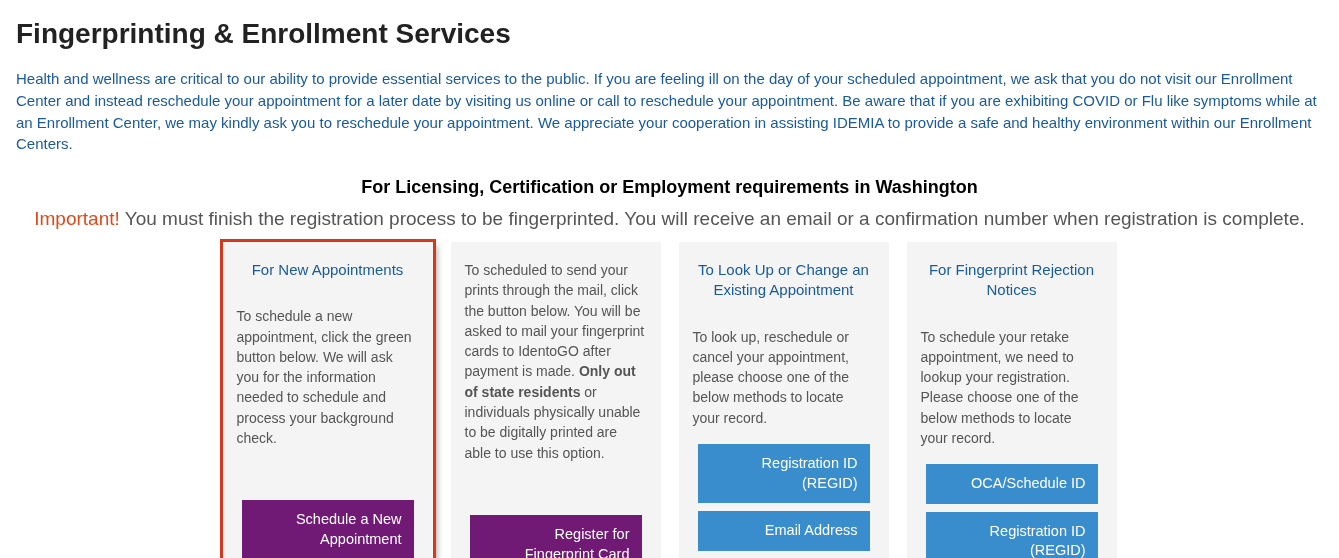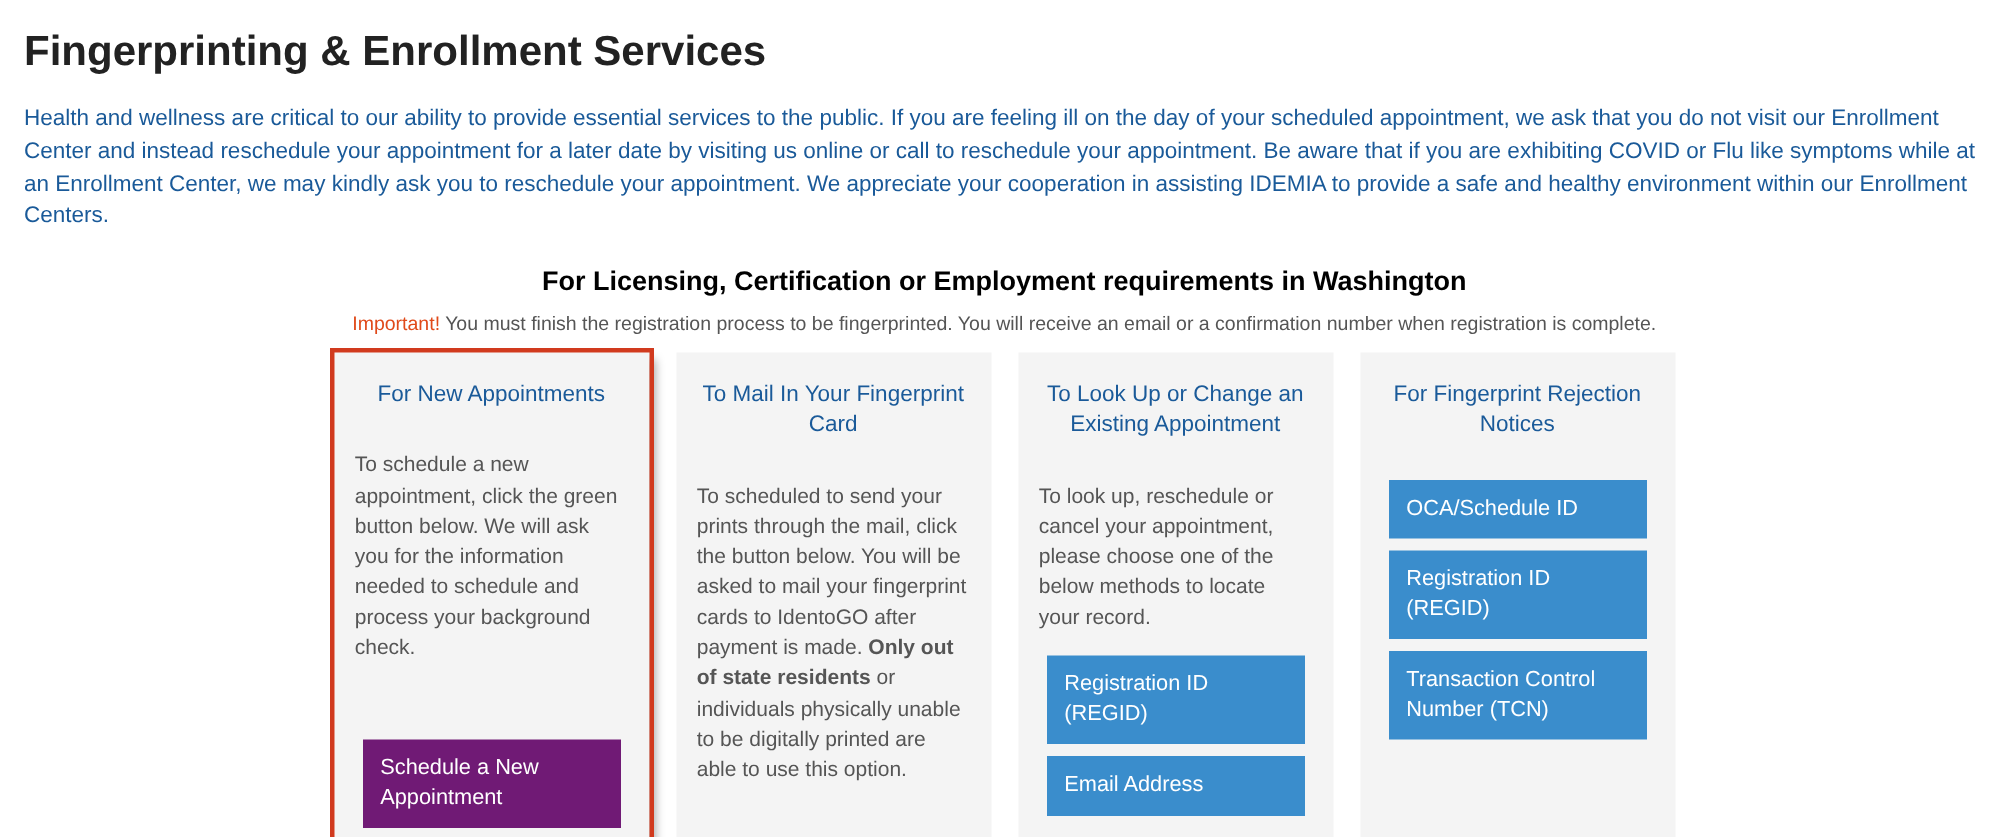--- a/index.html
+++ b/index.html
@@ -30,21 +30,21 @@
     }
     .subheading {
       text-align: center;
       font-size: 18px;
       font-weight: bold;
       color: #000000;
       margin-bottom: 10px;
     }
     .important-line {
       text-align: center;
-      font-size: 13px;
+      font-size: 19px;
       color: #555;
       margin-bottom: 12px;
     }
     .important-label {
       color: #e04a1a;
     }
     .cards-row {
       display: flex;
       justify-content: center;
       gap: 18px;
@@ -82,21 +82,21 @@
     .card-text strong {
       font-weight: bold;
     }
     .btn {
       display: block;
       width: 172px;
       border: none;
       color: #fff;
       font-size: 14.5px;
       padding: 10px 12px;
-      text-align: left;
+      text-align: right;
       cursor: pointer;
       font-family: inherit;
       line-height: 1.35;
       margin-bottom: 8px;
     }
     .btn-green {
       background: #701a75;
       margin-top: 36px;
     }
     .btn-blue {
@@ -121,34 +121,34 @@
 
 <div class="cards-row">
 
   <div class="card highlighted">
     <div class="card-title">For New Appointments</div>
     <div class="card-text">To schedule a new appointment, click the green button below. We will ask you for the information needed to schedule and process your background check.</div>
     <button class="btn btn-green">Schedule a New Appointment</button>
   </div>
 
   <div class="card">
-    <div class="card-title">To Mail In Your Fingerprint Card</div>
     <div class="card-text">
       <span>To scheduled to send your prints through the mail, click the button below. You will be asked to mail your fingerprint cards to IdentoGO after payment is made. </span><strong>Only out of state residents</strong><span> or individuals physically unable to be digitally printed are able to use this option.</span>
     </div>
     <button class="btn btn-green">Register for Fingerprint Card Processing Service</button>
   </div>
 
   <div class="card">
     <div class="card-title">To Look Up or Change an Existing Appointment</div>
     <div class="card-text">To look up, reschedule or cancel your appointment, please choose one of the below methods to locate your record.</div>
     <button class="btn btn-blue">Registration ID (REGID)</button>
     <button class="btn btn-blue">Email Address</button>
   </div>
 
   <div class="card">
     <div class="card-title">For Fingerprint Rejection Notices</div>
+    <div class="card-text">To schedule your retake appointment, we need to lookup your registration. Please choose one of the below methods to locate your record.</div>
     <button class="btn btn-blue">OCA/Schedule ID</button>
     <button class="btn btn-blue">Registration ID (REGID)</button>
     <button class="btn btn-blue">Transaction Control Number (TCN)</button>
   </div>
 
 </div>
 
 </body></html>

